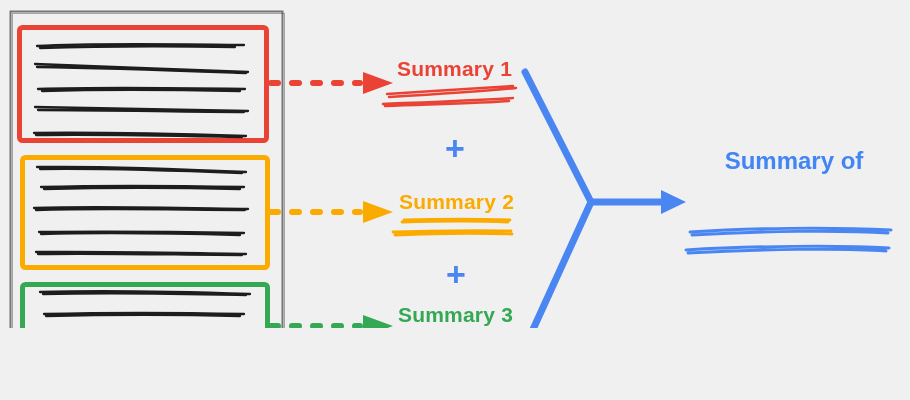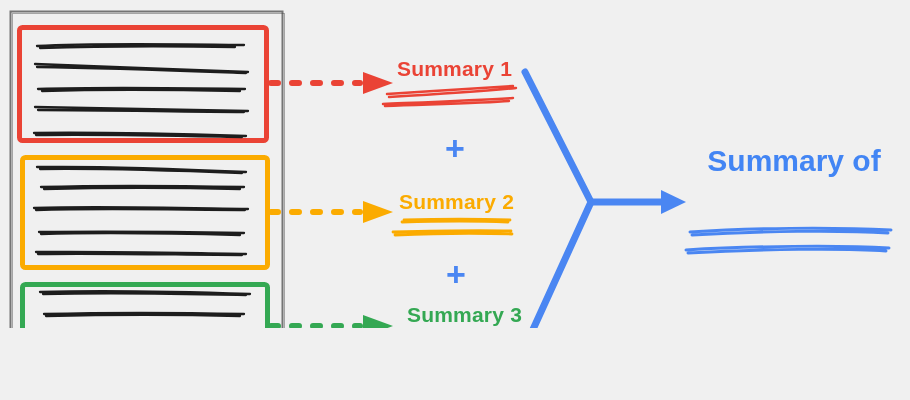--- a/index.html
+++ b/index.html
@@ -4,21 +4,21 @@
 <style>
   html,body{margin:0;padding:0;}
   body{background:#f0f0f0;font-family:"Liberation Sans",sans-serif;}
   .canvas{position:relative;width:910px;height:328px;background:#f0f0f0;overflow:hidden;}
   .gfx{position:absolute;left:0;top:0;width:910px;height:400px;}
   .label{position:absolute;font-weight:bold;font-size:21px;letter-spacing:.2px;white-space:nowrap;}
   .label.red{color:#ea4335;}
   .label.orange{color:#fbab00;}
   .label.green{color:#34a853;}
   .plus{position:absolute;width:32px;text-align:center;color:#4a86f2;font-weight:bold;font-size:34px;line-height:36px;}
-  .result-title{position:absolute;left:684px;top:142px;width:220px;text-align:center;color:#4285f4;font-weight:bold;font-size:30px;line-height:37px;}
+  .result-title{position:absolute;left:684px;top:142px;width:220px;text-align:center;color:#4285f4;font-weight:bold;font-size:24px;line-height:37px;}
 </style>
 </head>
 <body>
 
 <div class="canvas">
 
   <svg class="gfx" viewBox="0 0 910 400">
 
     <rect x="10.5" y="11.5" width="272" height="375" fill="none" stroke="#757575" stroke-width="2"></rect>
     <rect x="12.5" y="13.5" width="272" height="375" fill="none" stroke="#4a4a4a" stroke-width="1" opacity="0.45"></rect>
@@ -82,21 +82,21 @@
     </g>
 
     <g stroke="#4a86f2" stroke-width="3" fill="none" stroke-linecap="round">
       <path d="M690,232 C750,228 830,227 891,230 M692,235 C760,231 840,230 888,233"></path>
       <path d="M686,250 C750,246 840,245 889,248 M688,253 C760,249 845,248 886,251"></path>
     </g>
   </svg>
 
   <div class="label red" style="left:397px;top:57px;">Summary 1</div>
   <div class="label orange" style="left:399px;top:190px;text-align:right;">Summary 2</div>
-  <div class="label green" style="left:398px;top:303px;margin-left:9px;">Summary 3</div>
+  <div class="label green" style="left:398px;top:303px;">Summary 3</div>
 
   <div class="plus" style="left:439px;top:130px;">+</div>
   <div class="plus" style="left:440px;top:256px;">+</div>
 
   <div class="result-title">
     <span>Summary of</span><br>
   </div>
 </div>
 
 </body></html>

